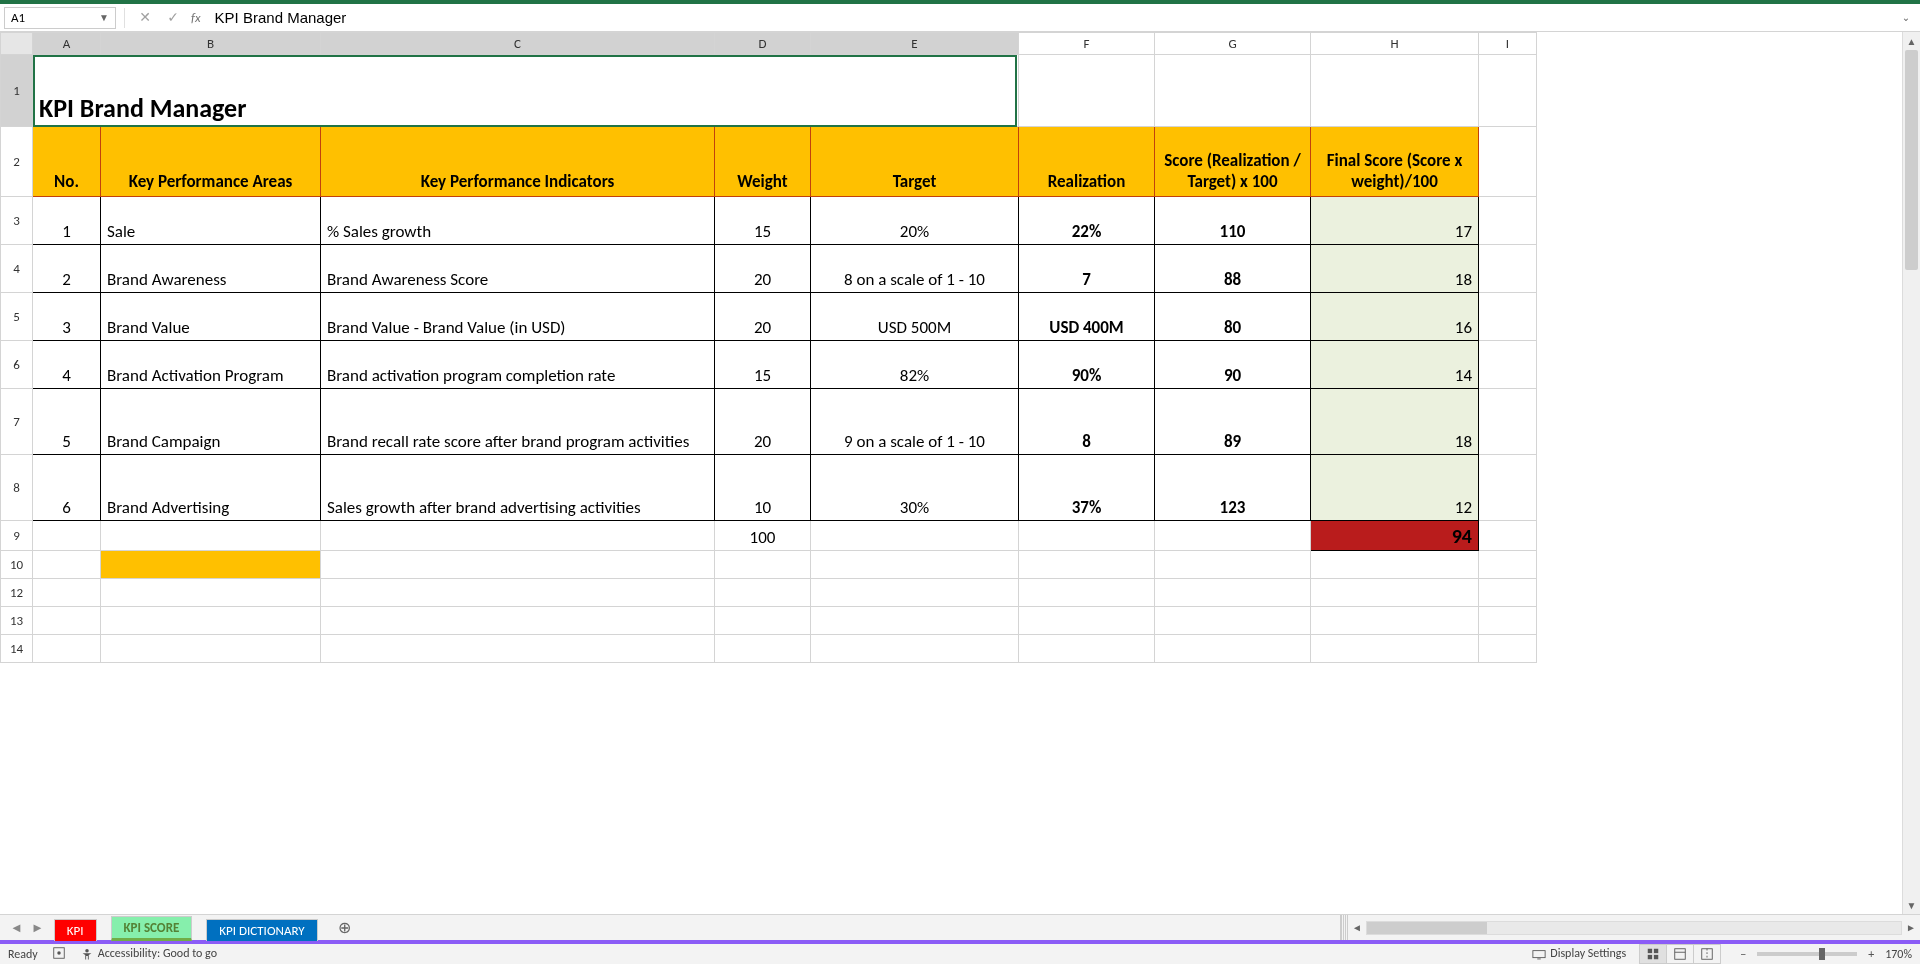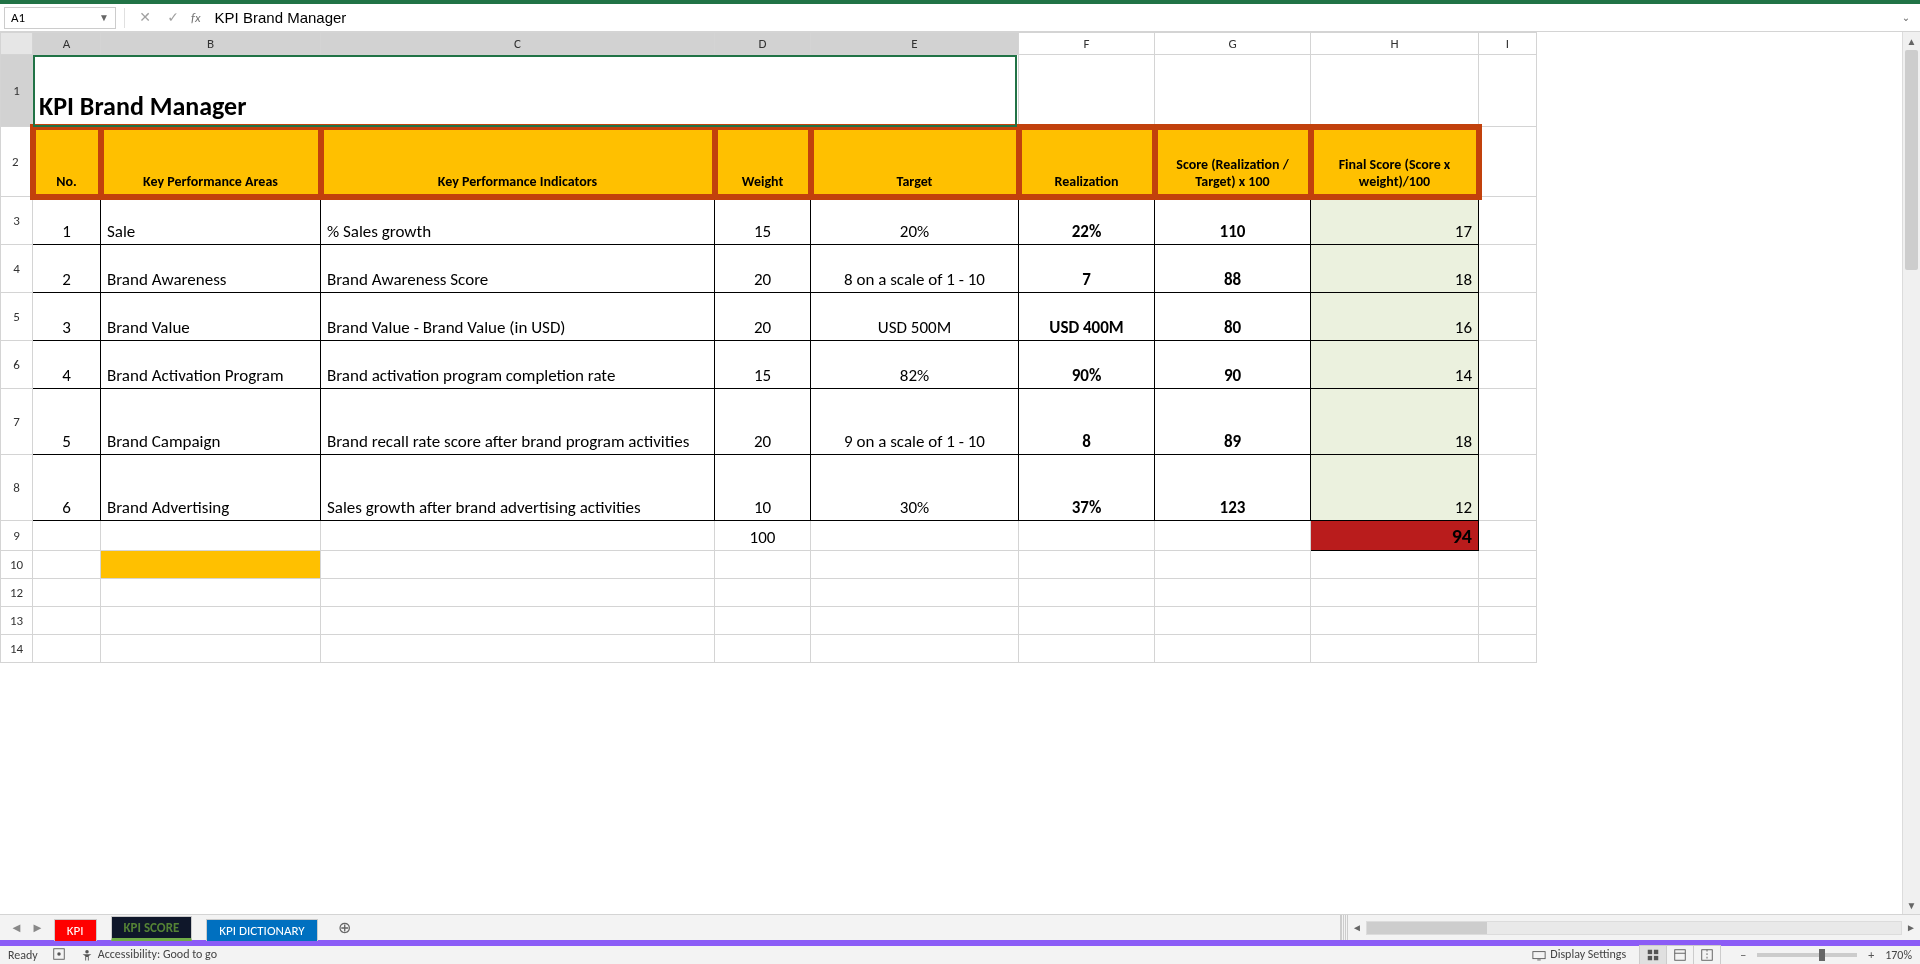--- a/index.html
+++ b/index.html
@@ -35,21 +35,21 @@
 
   td.cell { padding: 2px 6px; font-size: 17px; vertical-align: bottom; height: 28px; overflow: hidden; white-space: nowrap; }
   td.cell.center { text-align: center; }
   td.cell.bold { font-weight: bold; }
 
   
   tr.title-row td.cell { height: 72px; }
   td.title-cell { font-size: 26px; font-weight: bold; padding-left: 6px; }
 
   
-  tr.hdr2 td.hdr2c { background: #ffc000; color: #000; font-size: 14px; font-weight: bold; text-align: center; vertical-align: bottom; padding: 4px 6px; height: 70px; border: 6px solid #c2410c; white-space: normal; }
+  tr.hdr2 td.hdr2c { background: #ffc000; color: #000; font-size: 17px; font-weight: bold; text-align: center; vertical-align: bottom; padding: 4px 6px; height: 70px; border: 1px solid #c2410c; white-space: normal; }
   tr.hdr2 td.plain { background: #fff; border: 1px solid #d4d4d4; }
 
   
   tr.datarow td.cell.dcell { border: 1px solid #000; height: 48px; vertical-align: bottom; }
   tr.datarow td.cell.dcell.tall { height: 66px; white-space: normal; }
   tr.datarow td.cell.dcell.finals { background: #ebf1de; text-align: right; border: 1px solid #000; }
   tr.datarow td.cell.dcell.bold { font-weight: bold; }
 
   
   tr.totals td.cell { height: 30px; }
@@ -66,32 +66,32 @@
   .vscroll .arrow { height: 18px; display: flex; align-items: center; justify-content: center; color: #666; font-size: 10px; background: #f0f0f0; cursor: default; }
   .vscroll .track { flex: 1; background: #f0f0f0; position: relative; }
   .vscroll .thumb { position: absolute; top: 0; left: 2px; right: 2px; height: 220px; background: #cdcdcd; border-radius: 2px; }
 
   
   .tabbar { flex: 0 0 auto; height: 26px; border-top: 1px solid #d4d4d4; display: flex; align-items: stretch; background: #f3f3f3; font-size: 13px; }
   .tab-nav { display: flex; align-items: center; gap: 8px; padding: 0 10px; color: #888; }
   .sheet-tabs { display: flex; align-items: flex-end; }
   .sheet-tab { padding: 3px 12px; border: 1px solid #ccc; border-bottom: none; margin-right: 14px; cursor: default; position: relative; top: 1px; }
   .sheet-tab.red { background: #ff0000; color: #fff; }
-  .sheet-tab.active { background: #0f172a; color: #548235; border-bottom: 3px solid #70ad47; font-weight: bold; }
+  .sheet-tab.active { background: #86efac; color: #548235; border-bottom: 3px solid #70ad47; font-weight: bold; }
   .sheet-tab.blue { background: #0070c0; color: #fff; }
   .new-sheet { width: 26px; display: flex; align-items: center; justify-content: center; color: #666; font-size: 16px; cursor: default; }
   .tab-spacer { flex: 1; }
   .hscroll { display: flex; align-items: center; width: 580px; }
   .hscroll .splitter { width: 8px; height: 100%; border-left: 1px solid #ccc; border-right: 1px solid #ccc; background: repeating-linear-gradient(90deg,#ccc,#ccc 1px,#f3f3f3 1px,#f3f3f3 2px); }
   .hscroll .arrow { width: 18px; height: 18px; display: flex; align-items: center; justify-content: center; color: #666; font-size: 10px; cursor: default; }
   .hscroll .htrack { flex: 1; height: 14px; background: #e9e9e9; position: relative; border: 1px solid #dcdcdc; }
   .hscroll .hthumb { position: absolute; left: 0; top: 0; bottom: 0; width: 120px; background: #cdcdcd; }
 
   
-  .statusbar { flex: 0 0 auto; height: 24px; border-top: 6px solid #8b5cf6; background: #f3f3f3; display: flex; align-items: center; font-size: 12px; color: #444; padding: 0 8px; gap: 14px; }
+  .statusbar { flex: 0 0 auto; height: 24px; border-top: 4px solid #8b5cf6; background: #f3f3f3; display: flex; align-items: center; font-size: 12px; color: #444; padding: 0 8px; gap: 14px; }
   .statusbar .spacer { flex: 1; }
   .view-btns { display: flex; gap: 0; }
   .view-btn { width: 28px; height: 20px; border: 1px solid #ccc; margin-left: -1px; display: flex; align-items: center; justify-content: center; color: #555; cursor: default; background: #f3f3f3; }
   .view-btn.active { background: #e0e0e0; }
   .zoom { display: flex; align-items: center; gap: 6px; }
   .zoom .slider { width: 100px; height: 4px; background: #ccc; position: relative; }
   .zoom .slider .knob { position: absolute; top: -4px; left: 62px; width: 6px; height: 12px; background: #666; }
   .zoom .pm { width: 16px; text-align: center; color: #555; cursor: default; }
 
   

